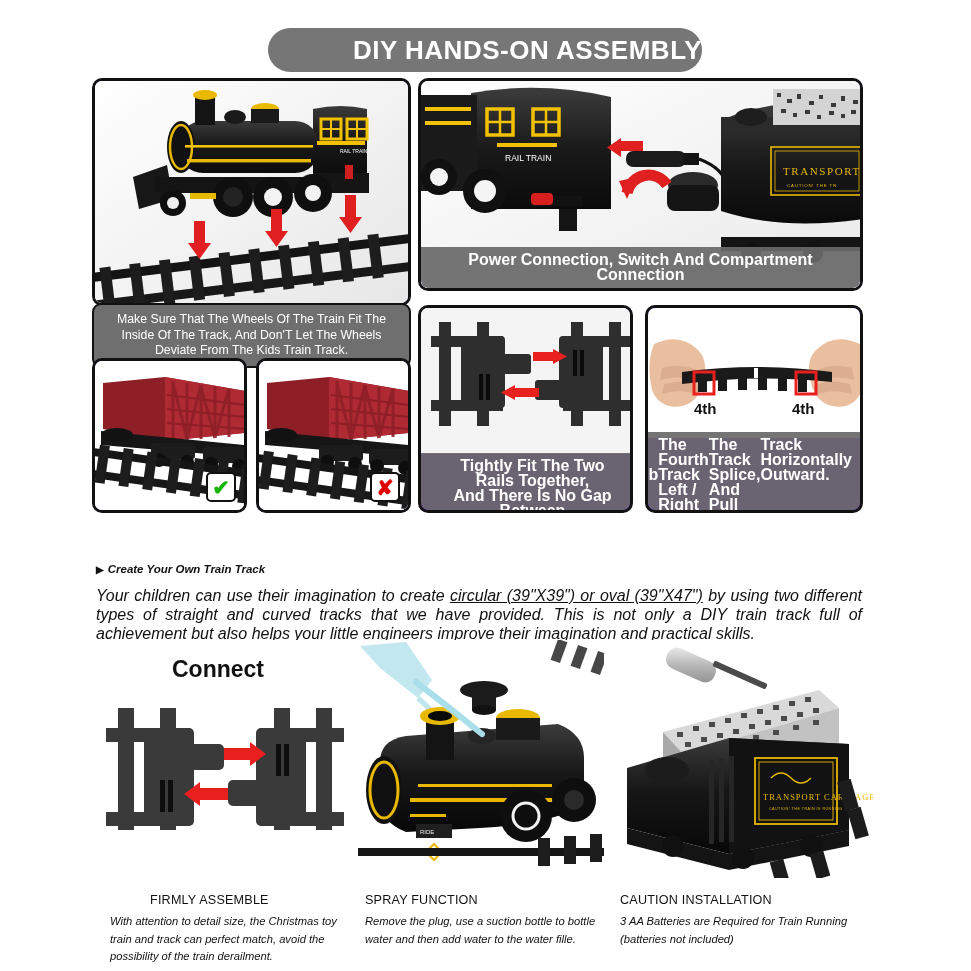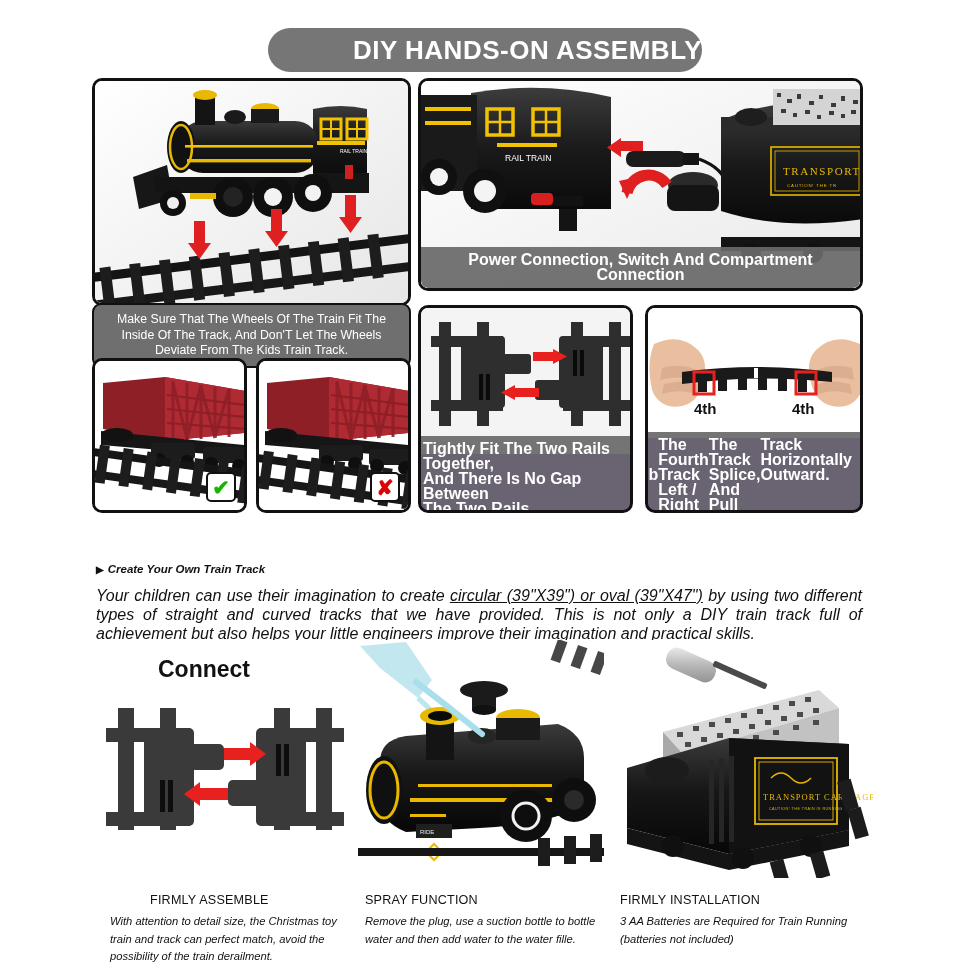--- a/index.html
+++ b/index.html
@@ -427,29 +427,29 @@
         <g fill="#e8211f">
           <rect x="112" y="44" width="22" height="9"></rect>
           <polygon points="132,41 132,56 146,48.5"></polygon>
         </g>
         <g fill="#e8211f">
           <rect x="92" y="80" width="26" height="9"></rect>
           <polygon points="94,77 94,92 80,84.5"></polygon>
         </g>
       </svg>
     </div>
-    <div class="caption left boxed" style="height:74px; display:flex; flex-direction:column; justify-content:flex-start; padding-left:2px;">
+    <div class="caption left boxed" style="height:57px; display:flex; flex-direction:column; justify-content:flex-start; padding-left:22px;text-align:center;">
       <span>Tightly Fit The Two Rails Together,</span>
       <span>And There Is No Gap Between</span>
       <span>The Two Rails.</span>
     </div>
   </div>
 
   <div class="panel" style="left:645px; top:305px; width:218px; height:208px;">
-    <div class="photo" style="bottom:78px;">
+    <div class="photo" style="bottom:78px;border-radius:12px;">
       <svg width="218" height="130" viewBox="0 0 218 130">
         <rect width="218" height="130" fill="#ffffff"></rect>
 
         <g fill="#e9bfa0">
           <path d="M6 36 q26 -12 44 6 q10 10 6 28 q-4 24 -22 28 q-22 4 -30 -16 q-6 -26 2 -46 z"></path>
           <path d="M14 60 q22 -6 38 4 l-2 10 q-20 -8 -38 -2 z" fill="#dcae90"></path>
           <path d="M16 76 q22 -6 36 2 l-2 9 q-18 -7 -36 -1 z" fill="#dcae90"></path>
         </g>
 
         <g fill="#e9bfa0">
@@ -518,21 +518,21 @@
         <g fill="#e8211f">
           <rect x="124" y="108" width="28" height="12"></rect>
           <polygon points="150,102 150,126 166,114"></polygon>
         </g>
         <g fill="#e8211f">
           <rect x="98" y="148" width="30" height="12"></rect>
           <polygon points="100,142 100,166 84,154"></polygon>
         </g>
       </svg>
     </div>
-    <div class="connect-word" style="left:58px; top:16px;text-align:center;">Connect</div>
+    <div class="connect-word" style="left:72px; top:16px;text-align:center;">Connect</div>
   </div>
   <div class="btitle" style="left:110px; top:893px;margin-left:40px;">FIRMLY ASSEMBLE</div>
   <div class="bdesc" style="left:110px; top:913px;">
     <div>With attention to detail size, the Christmas toy</div>
     <div>train and track can perfect match, avoid the</div>
     <div>possibility of the train derailment.</div>
   </div>
 
   <div class="bcell" style="left:358px;">
     <div class="bimg">
@@ -687,19 +687,19 @@
 
         <g fill="#1c1c1c">
           <rect x="228" y="140" width="14" height="30" transform="rotate(-16 235 155)"></rect>
           <rect x="238" y="168" width="14" height="30" transform="rotate(-16 245 183)"></rect>
           <rect x="200" y="212" width="14" height="26" transform="rotate(-16 207 225)"></rect>
           <rect x="160" y="220" width="14" height="26" transform="rotate(-16 167 233)"></rect>
         </g>
       </svg>
     </div>
   </div>
-  <div class="btitle" style="left:620px; top:893px;">FIRMLY INSTALLATION</div>
+  <div class="btitle" style="left:620px; top:893px;">CAUTION INSTALLATION</div>
   <div class="bdesc" style="left:620px; top:913px; width:260px;">
     <div>3 AA Batteries are Required for Train Running</div>
     <div>(batteries not included)</div>
   </div>
 
 </div>
 
 </body></html>

